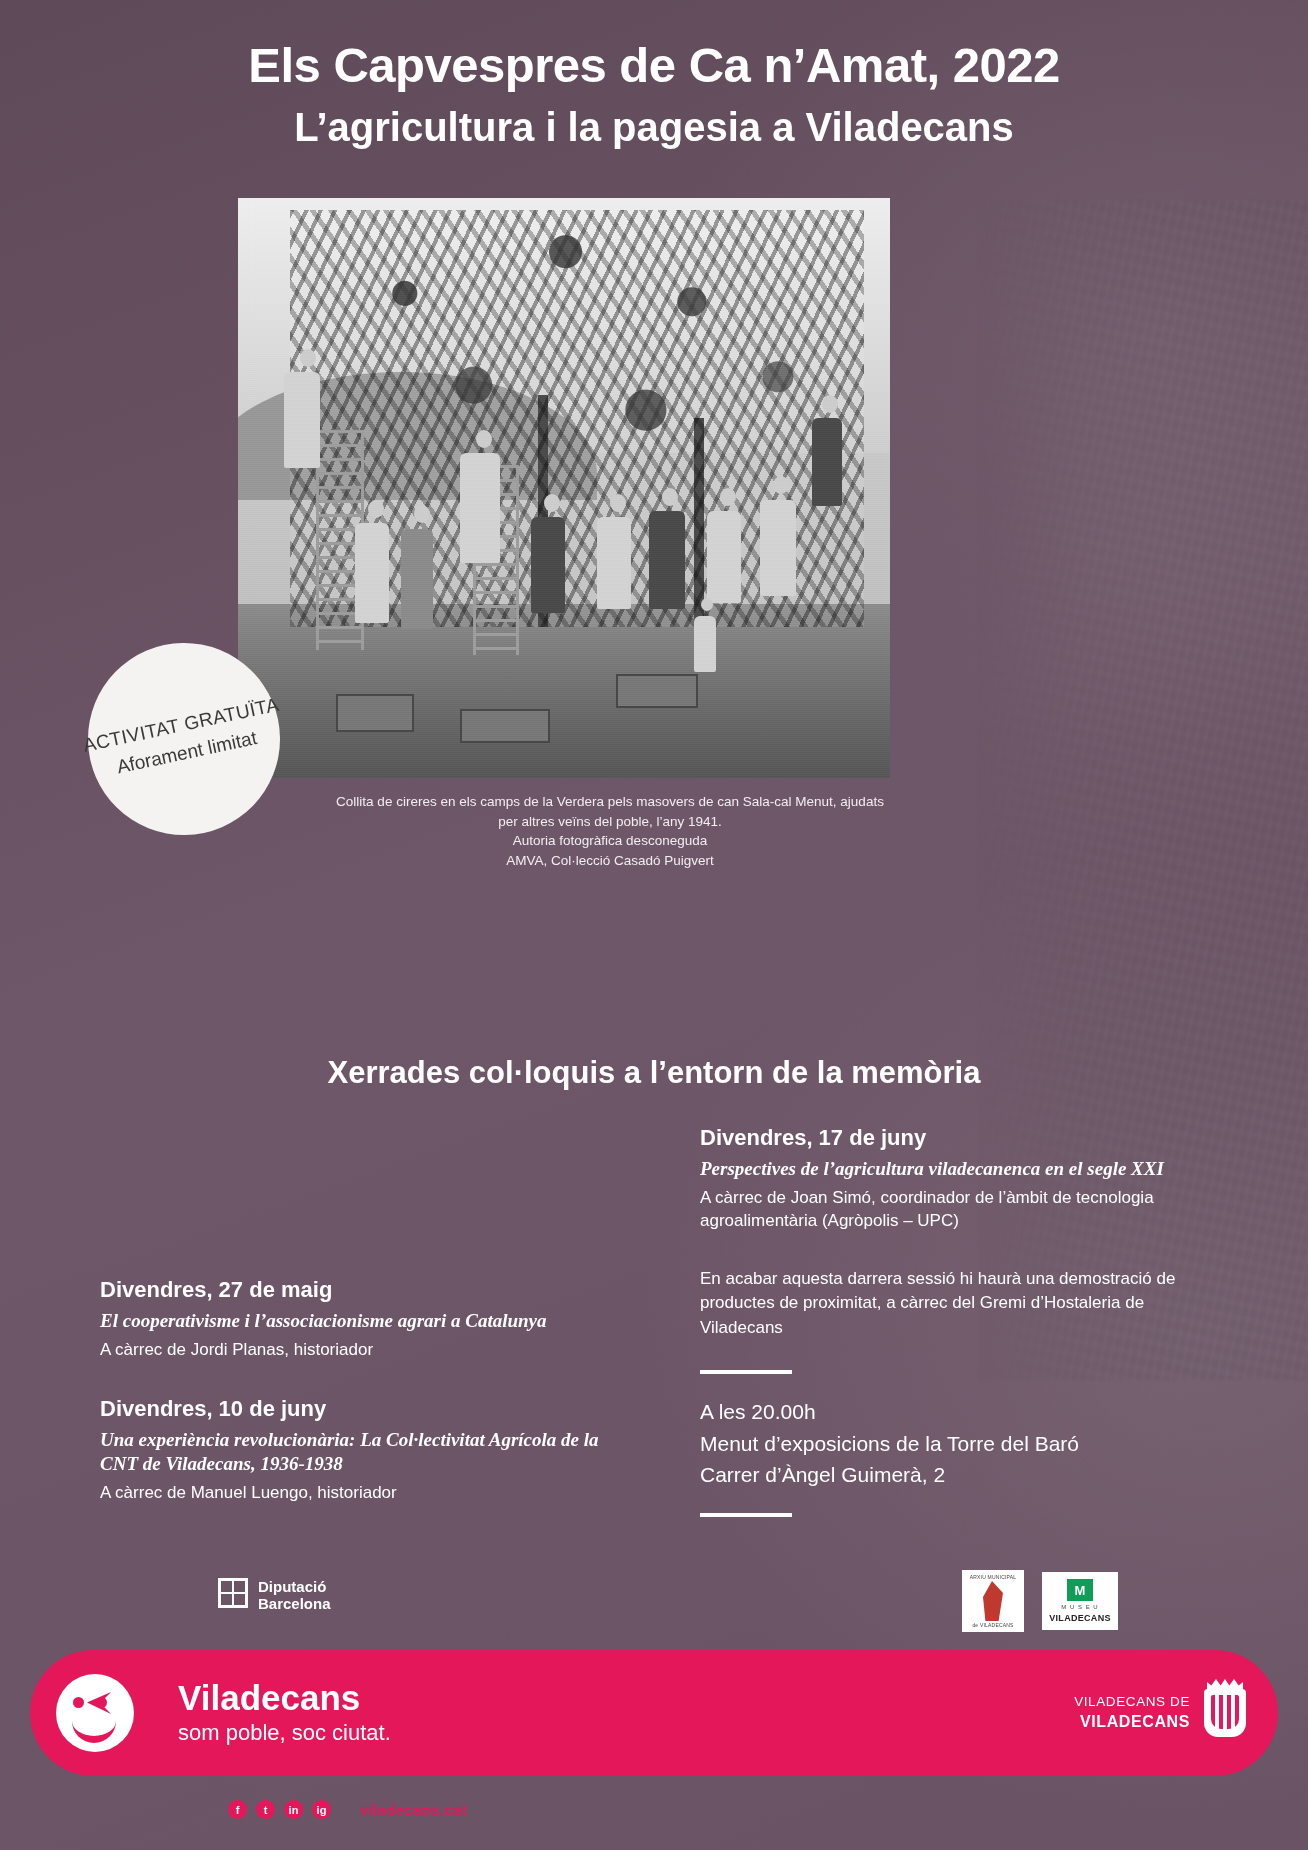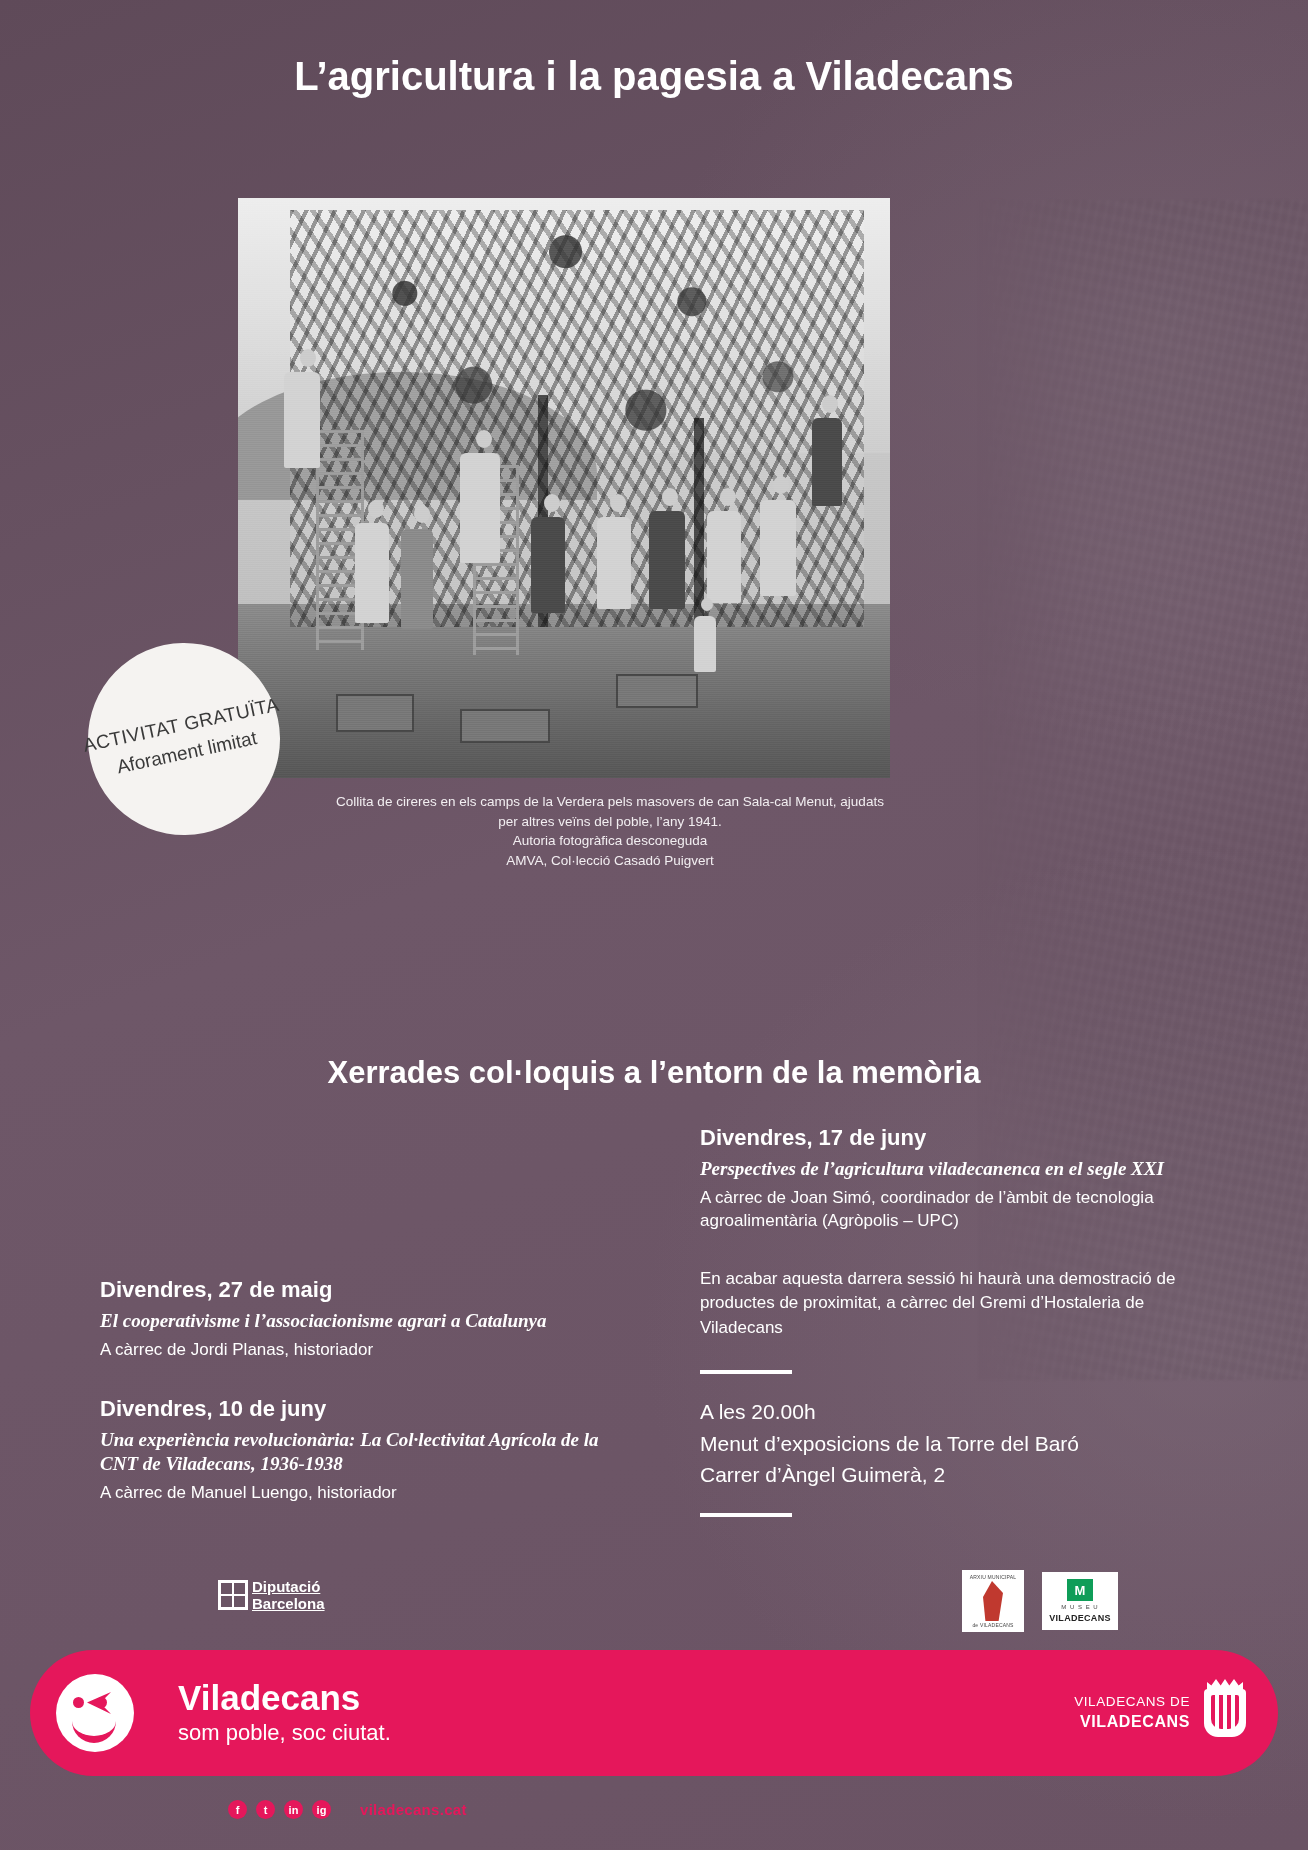--- a/index.html
+++ b/index.html
@@ -246,23 +246,22 @@
     top: 1570px;
     left: 0;
     right: 0;
     height: 80px;
   }
   .dip-logo {
     position: absolute;
     left: 218px;
     top: 8px;
     display: flex;
-    align-items: center;
-    gap: 4px;
-    text-decoration: underline;
+    align-items: flex-start;
+    gap: 10px;
   }
   .dip-mark {
     width: 30px; height: 30px;
     background: #ffffff;
     color: #6b5565;
     display: grid;
     grid-template-columns: 1fr 1fr;
     grid-template-rows: 1fr 1fr;
     gap: 2px;
     padding: 3px;
@@ -424,20 +423,21 @@
   }
 </style>
 </head>
 <body>
 
 <div class="poster">
 
   <div class="ghost"></div>
 
   <div class="title-block">
+    <h1 class="main-title">Els Capvespres de Ca n’Amat, 2022</h1>
     <h2 class="subtitle">L’agricultura i la pagesia a Viladecans</h2>
   </div>
 
   <div class="photo-wrap">
     <div class="photo">
       <div class="sky"></div>
       <div class="hill"></div>
       <div class="ground"></div>
       <div class="trunk" style="left:46%; height:40%;"></div>
       <div class="trunk" style="left:70%; height:36%;"></div>

